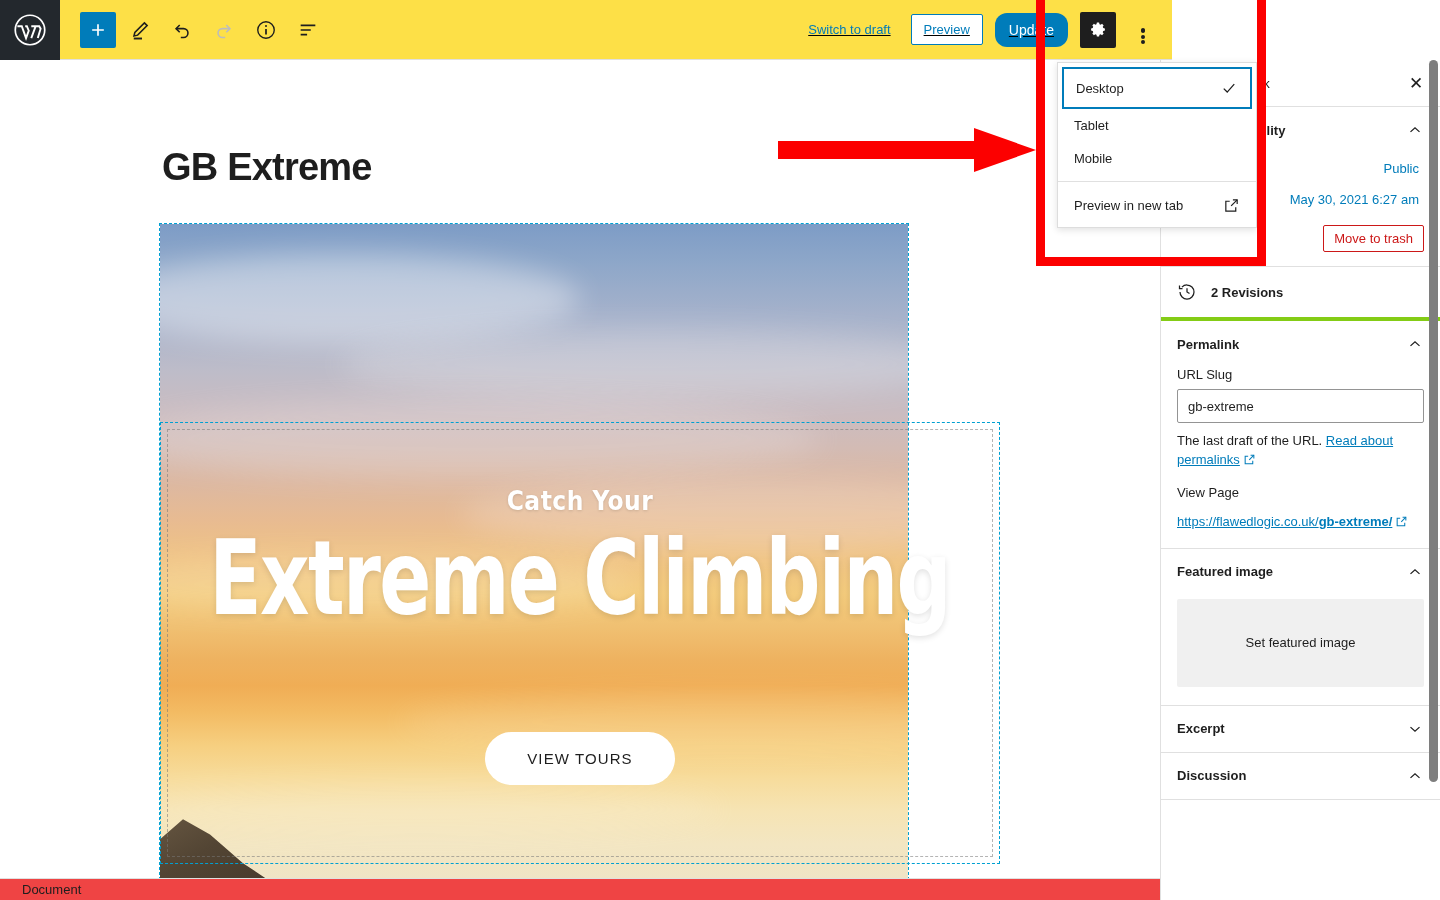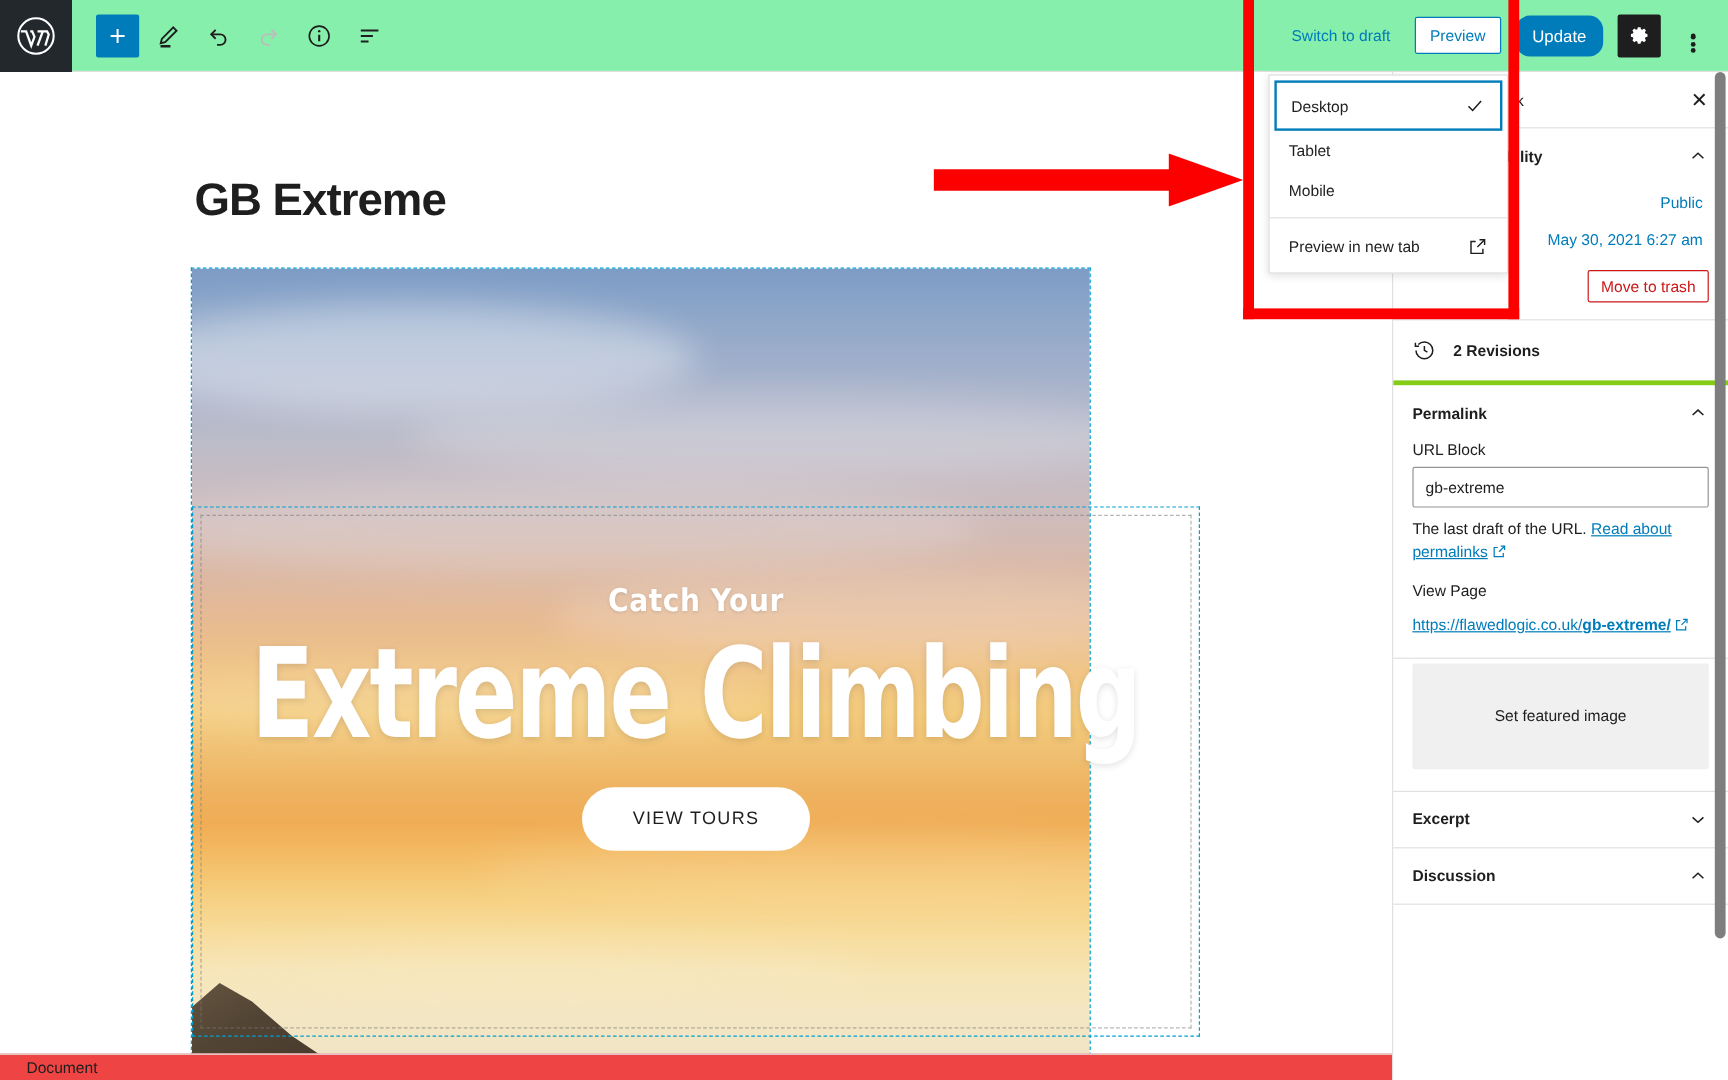--- a/index.html
+++ b/index.html
@@ -5,23 +5,23 @@
   * { box-sizing: border-box; margin: 0; padding: 0; }
   html, body {
     width: 1440px; height: 900px;
     font-family: "Liberation Sans", sans-serif;
     background: #fff; overflow: hidden;
   }
   #root { position: relative; width: 1440px; height: 900px; }
 
   
   .topbar {
-    position: absolute; top: 0; left: 0; width: 1440px; height: 60px;
-    background: #86efac; border-bottom: 1px solid #e0e0e0;
-    display: flex; align-items: center; z-index: 20;
+    position: absolute; top: 0; left: 0; width: 1172px; height: 60px;
+    background: #fde047; border-bottom: 1px solid #e0e0e0;
+    display: flex; align-items: center; z-index: 20; text-decoration: underline;
   }
   .wp-logo {
     width: 60px; height: 60px; background: #23282d;
     display: flex; align-items: center; justify-content: center; flex: 0 0 60px;
   }
   .tb-left { display: flex; align-items: center; gap: 6px; padding-left: 20px; }
   .tb-btn {
     width: 36px; height: 36px; border: none; background: transparent;
     display: flex; align-items: center; justify-content: center;
     cursor: pointer; border-radius: 2px; color: #1e1e1e;
@@ -129,21 +129,21 @@
   .hero-title {
     position: relative; z-index: 2; margin-top: 14px;
     font-size: 104px; font-weight: bold; color: #fff;
     line-height: .94; letter-spacing: -2px;
     transform: scaleX(0.82); transform-origin: center;
     white-space: nowrap;
     text-shadow: 0 2px 7px rgba(0,0,0,.12);
     font-family: "DejaVu Sans Condensed", "Liberation Sans Narrow", "Liberation Sans", sans-serif;
   }
   .hero-cta {
-    position: relative; z-index: 2; margin-top: 28px;
+    position: relative; z-index: 2; margin-top: 104px;
     background: #fff; color: #1e1e1e; border: none;
     border-radius: 40px; padding: 18px 42px;
     font-size: 15px; letter-spacing: 1.1px; font-weight: 500;
     font-family: inherit; cursor: pointer;
   }
   .hero-sel-outline {
     position: absolute; inset: 0; outline: 1px dashed #00a0d2; pointer-events: none;
   }
 
   
@@ -391,21 +391,21 @@
     </div>
 
     <div class="panel">
       <div class="panel-head">
         <span class="panel-title">Permalink</span>
         <svg class="chev" viewBox="0 0 24 24" fill="none" stroke="currentColor" stroke-width="1.7">
           <path d="M6 14.5L12 9l6 5.5"></path>
         </svg>
       </div>
       <div class="panel-body">
-        <label class="field-label">URL Block</label>
+        <label class="field-label">URL Slug</label>
         <input class="slug-input" type="text" value="gb-extreme" style="">
         <div class="help-text">
           <span>The last draft of the URL. </span><a href="#">Read about permalinks</a><span class="ext-ico">
             <svg width="13" height="13" viewBox="0 0 24 24" fill="none" stroke="#007cba" stroke-width="1.9">
               <path d="M14 4h6v6"></path>
                 <path d="M20 4l-8.5 8.5"></path>
               <path d="M18 14.5V20H4V6h5.5"></path>
             </svg>
           </span>
         </div>
@@ -416,20 +416,26 @@
               <path d="M14 4h6v6"></path>
                 <path d="M20 4l-8.5 8.5"></path>
               <path d="M18 14.5V20H4V6h5.5"></path>
             </svg>
           </span>
         </div>
       </div>
     </div>
 
     <div class="panel">
+      <div class="panel-head">
+        <span class="panel-title">Featured image</span>
+        <svg class="chev" viewBox="0 0 24 24" fill="none" stroke="currentColor" stroke-width="1.7">
+          <path d="M6 14.5L12 9l6 5.5"></path>
+        </svg>
+      </div>
       <div class="featured-box">Set featured image</div>
     </div>
 
     <div class="panel">
       <div class="panel-head">
         <span class="panel-title">Excerpt</span>
         <svg class="chev" viewBox="0 0 24 24" fill="none" stroke="currentColor" stroke-width="1.7">
           <path d="M6 9.5L12 15l6-5.5"></path>
         </svg>
       </div>

